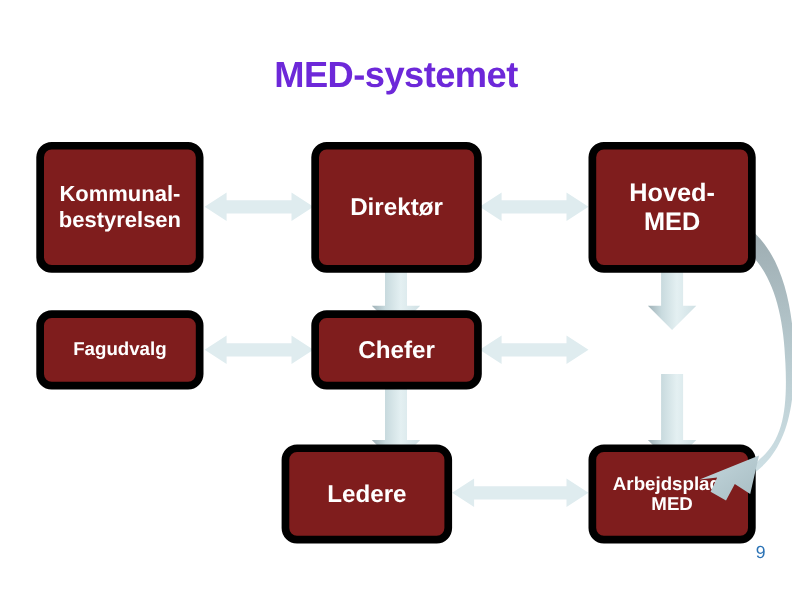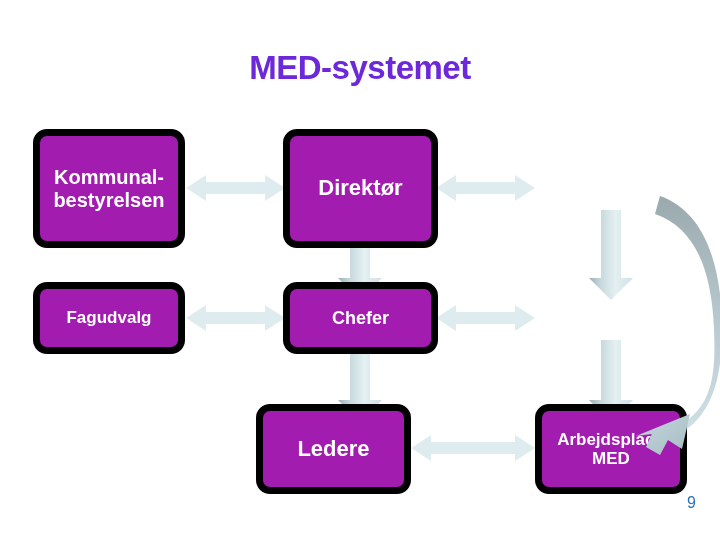--- a/index.html
+++ b/index.html
@@ -32,21 +32,21 @@
     font-weight: bold;
     color: #6d28d9;
     letter-spacing: -0.5px;
     line-height: 40px;
     white-space: nowrap;
   }
 
   
   .node {
     position: absolute;
-    background: #a21caf;
+    background: #7f1d1d;
     border: 7px solid #000000;
     border-radius: 14px;
     box-sizing: border-box;
     display: flex;
     align-items: center;
     justify-content: flex-start;
     text-align: center;
     color: #ffffff;
     font-weight: bold;
     z-index: 5;
@@ -72,21 +72,21 @@
     left: 535px; top: 129px;  width: 152px; height: 119px;
     font-size: 23px;
   }
 
   #node-fagudvalg {
     left: 33px;  top: 282px;  width: 152px; height: 72px;
     font-size: 17px;
   }
   #node-chefer {
     left: 283px; top: 282px;  width: 155px; height: 72px;
-    font-size: 18px;
+    font-size: 22px;
   }
   #node-medsektorudvalg {
     left: 535px; top: 282px;  width: 152px; height: 72px;
     font-size: 17px;
   }
 
   #node-ledere {
     left: 256px; top: 404px;  width: 155px; height: 90px;
     font-size: 22px;
   }
@@ -185,20 +185,23 @@
   </svg>
 
   <div class="node" id="node-kommunalbestyrelsen">
     <span>Kommunal-bestyrelsen</span>
   </div>
 
   <div class="node" id="node-direktor">
     <span>Direktør</span>
   </div>
 
+  <div class="node" id="node-hovedmed">
+    <span>Hoved-MED</span>
+  </div>
 
   <div class="node" id="node-fagudvalg">
     <span>Fagudvalg</span>
   </div>
 
   <div class="node" id="node-chefer">
     <span>Chefer</span>
   </div>
 
 

